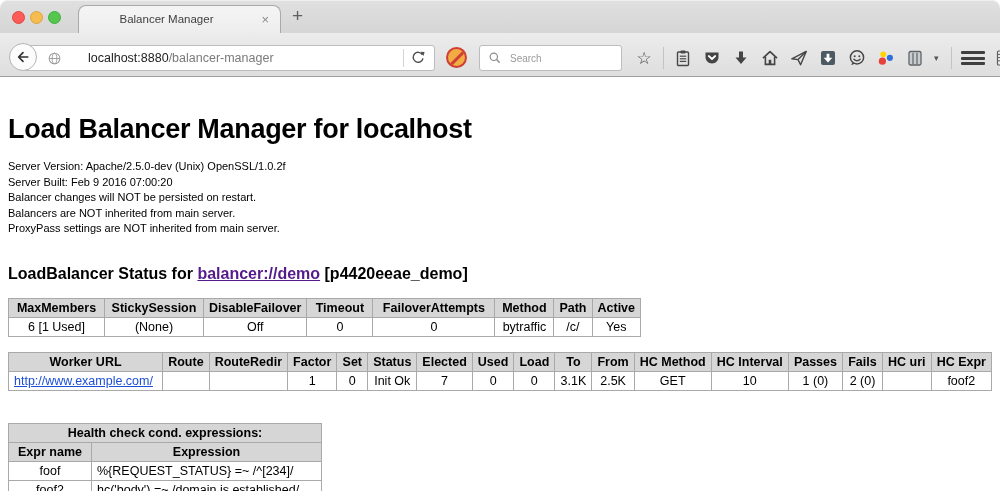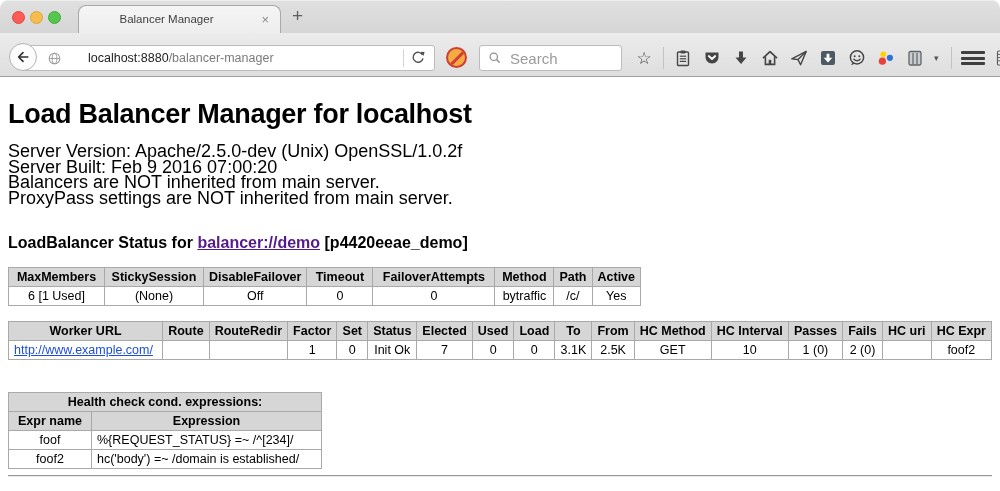--- a/index.html
+++ b/index.html
@@ -35,35 +35,35 @@
   .url-divider{width:1px;height:18px;background:#d4d4d4;margin-right:6px;}
   .reload{margin-right:8px;display:flex;}
   .flashblock{position:absolute;left:446px;top:14px;width:21px;height:21px;border-radius:50%;
               background:#f3ab44;border:2.5px solid #cf3f34;overflow:hidden;}
   .flashblock:after{content:"";position:absolute;left:7px;top:-3px;width:2.5px;height:26px;
                     background:#cf3f34;transform:rotate(45deg);}
   .searchbar{position:absolute;left:479px;top:12px;width:143px;height:26px;background:#fff;
              border:1px solid #bcbcbc;border-radius:3px;display:flex;align-items:center;}
   .searchbar svg{margin-left:7px;}
   .searchbar input{border:none;outline:none;background:transparent;flex:1;min-width:0;
-                   font-family:"Liberation Sans",sans-serif;font-size:15px;color:#444;margin-left:5px;}
+                   font-family:"Liberation Sans",sans-serif;font-size:10px;color:#444;margin-left:5px;}
   .searchbar input::placeholder{color:#9a9a9a;}
   .toolbar-icons{position:absolute;left:634px;top:12px;height:26px;display:flex;align-items:center;gap:9px;}
   .ticon{width:20px;height:20px;display:flex;align-items:center;justify-content:center;}
   .ticon.star{font-size:17px;color:#474747;line-height:1;}
   .sep{width:1px;height:22px;background:#c3c3c3;}
   .caret{font-size:9px;color:#555;width:8px;}
   .hamburger{width:24px;height:20px;display:flex;flex-direction:column;justify-content:center;gap:2.6px;}
   .hamburger i{display:block;height:3px;background:#3f3f3f;border-radius:1px;}
 
   
   .content{position:absolute;top:78px;left:0;width:1000px;height:413px;background:#fff;
-           padding:1px 8px;color:#000;}
+           padding:16px 8px;color:#000;}
   h1.pagetitle{font-size:27px;font-weight:bold;margin:20px 0 14px;letter-spacing:-0.3px;}
-  .info{font-size:18px;line-height:15.6px;}
+  .info{font-size:11px;line-height:15.6px;}
   .status-heading{font-size:16px;font-weight:bold;margin:28px 0 0;}
   .status-heading a{color:#551A8B;}
   table{border-collapse:collapse;font-size:12.5px;background:#fff;}
   th,td{border:1px solid #a9a9a9;padding:1px 5px;height:19px;text-align:center;white-space:nowrap;}
   th{background:#d6d6d6;font-weight:bold;}
   table{border:1px solid #999;}
   #t1{margin-top:15px;}
   #t2{margin-top:15px;}
   #t3{margin-top:32px;}
   td.left{text-align:left;}
@@ -205,20 +205,21 @@
       </span>
     </div>
   </div>
 
   <div class="content">
     <h1 class="pagetitle">Load Balancer Manager for localhost</h1>
 
     <div class="info">
       <div>Server Version: Apache/2.5.0-dev (Unix) OpenSSL/1.0.2f</div>
       <div>Server Built: Feb 9 2016 07:00:20</div>
+      <div>Balancer changes will NOT be persisted on restart.</div>
       <div>Balancers are NOT inherited from main server.</div>
       <div>ProxyPass settings are NOT inherited from main server.</div>
     </div>
 
     <div class="status-heading"><span>LoadBalancer Status for </span><a href="#">balancer://demo</a><span> [p4420eeae_demo]</span></div>
 
     <table id="t1">
       <colgroup>
           <col style="width:96px">
           <col style="width:99px">

